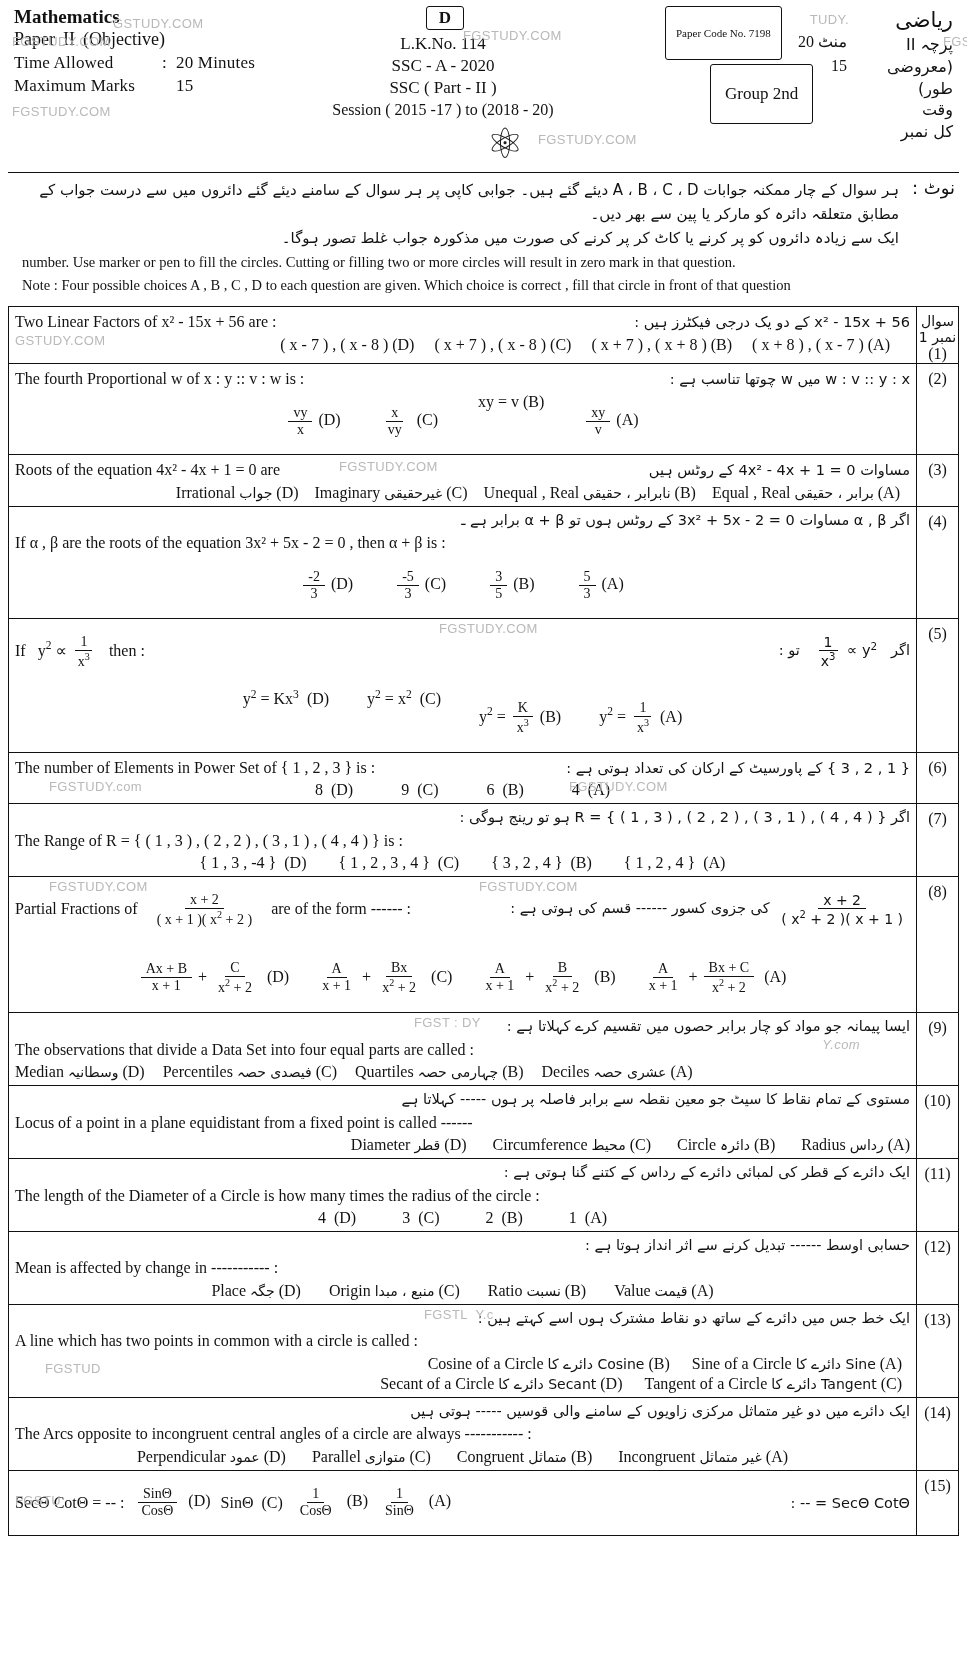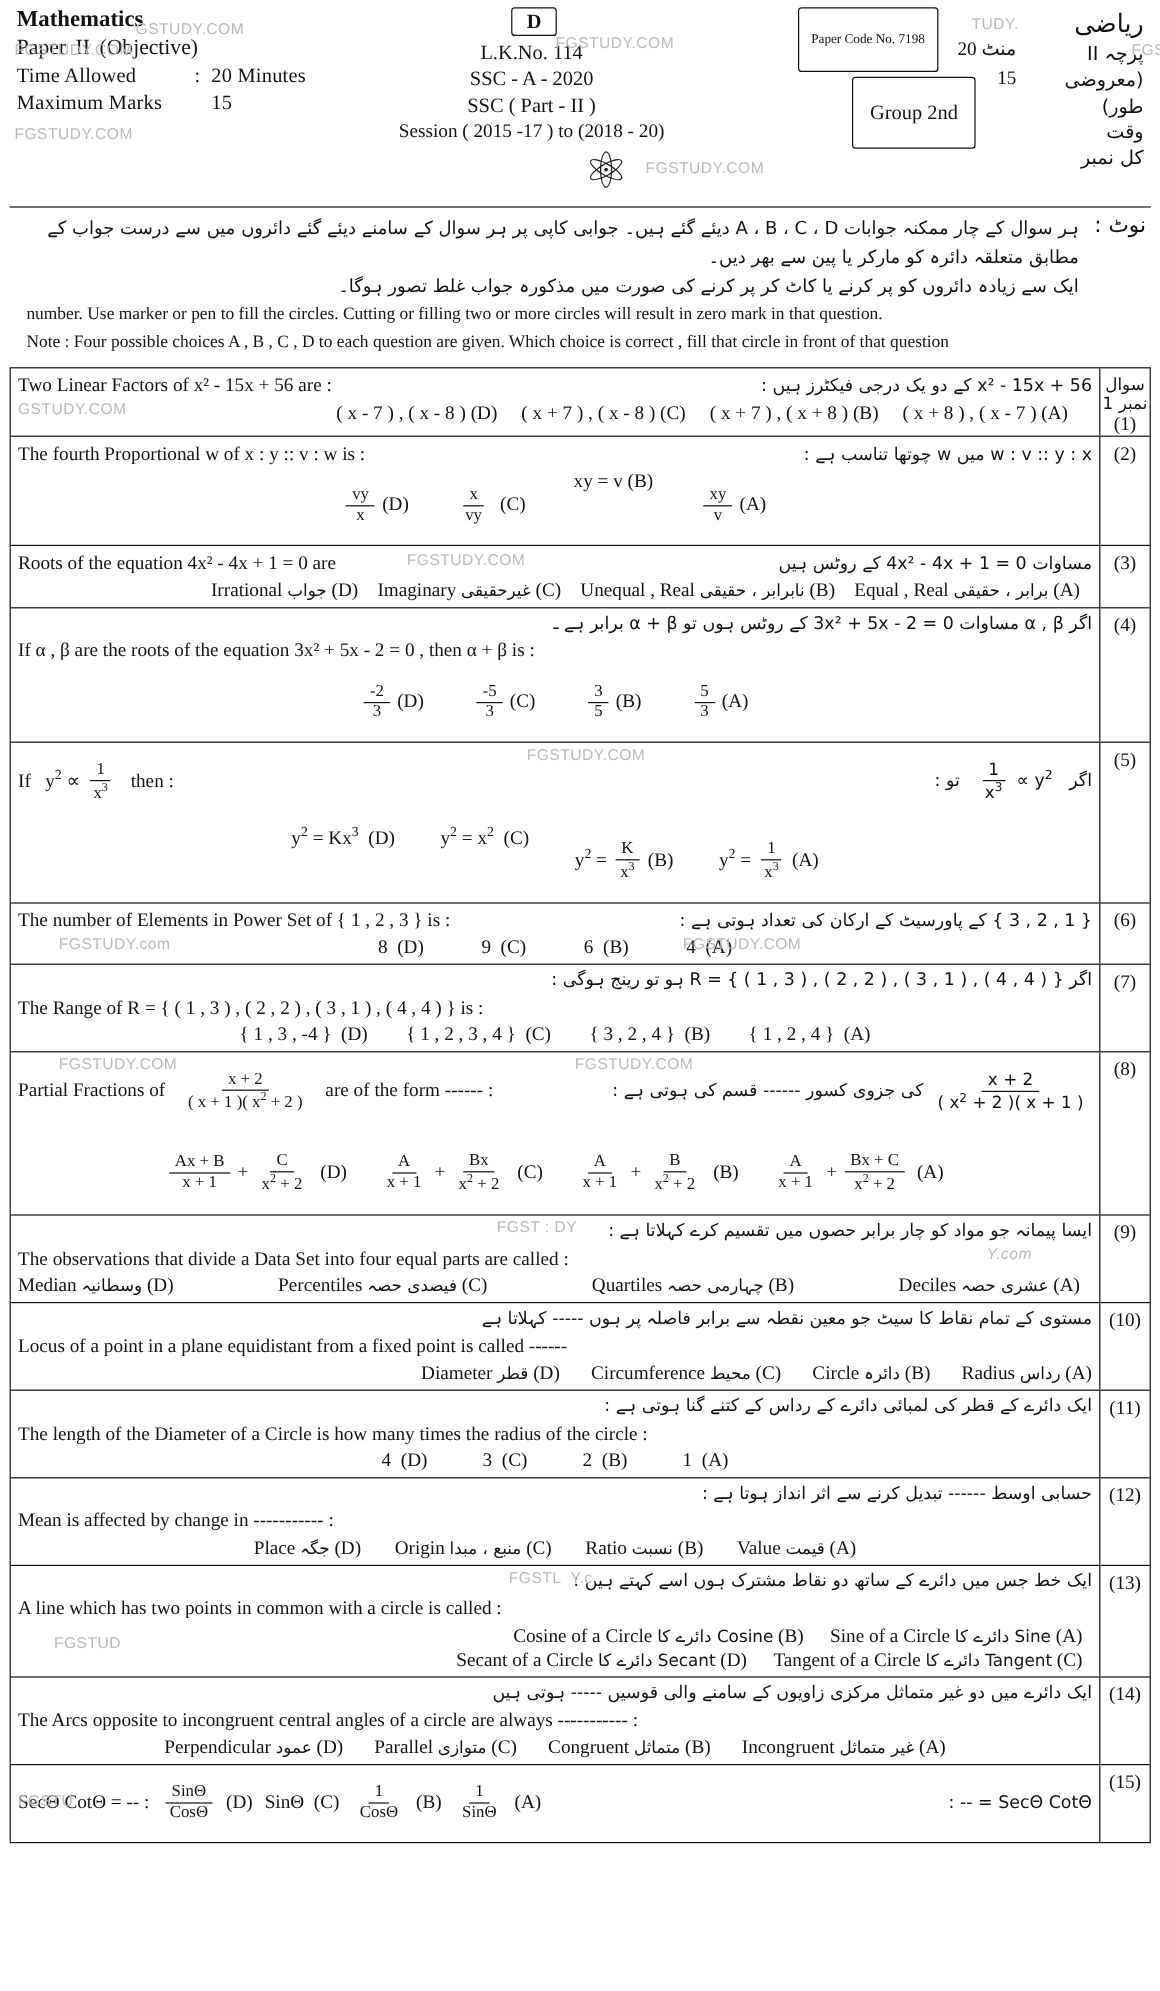--- a/index.html
+++ b/index.html
@@ -436,21 +436,21 @@
       </div>
       <div class="qnum">
         <div>(8)</div>
       </div>
     </div>
 
     <div class="qrow">
       <div class="qbody">
         <div class="line-ur right">ایسا پیمانہ جو مواد کو چار برابر حصوں میں تقسیم کرے کہلاتا ہے  :</div>
         <div class="line-en">The observations that  divide a  Data Set into  four  equal parts are called  :</div>
-        <div class="opts" style="justify-content:space-between; gap:18px; padding-right:10px;">
+        <div class="opts" style="justify-content:flex-start; gap:18px; padding-right:10px;">
           <span class="opt"><span>Median</span> <span class="opt-ur">وسطانیہ</span> <span>(D)</span></span>
           <span class="opt"><span>Percentiles</span> <span class="opt-ur">فیصدی حصہ</span> <span>(C)</span></span>
           <span class="opt"><span>Quartiles</span> <span class="opt-ur">چہارمی حصہ</span> <span>(B)</span></span>
           <span class="opt"><span>Deciles</span> <span class="opt-ur">عشری حصہ</span> <span>(A)</span></span>
         </div>
         <div class="watermark" style="left:405px; top:2px;">FGST : DY</div>
         <div class="watermark" style="right:56px; top:24px;font-style:italic;">Y.com</div>
       </div>
       <div class="qnum">
         <div>(9)</div>

